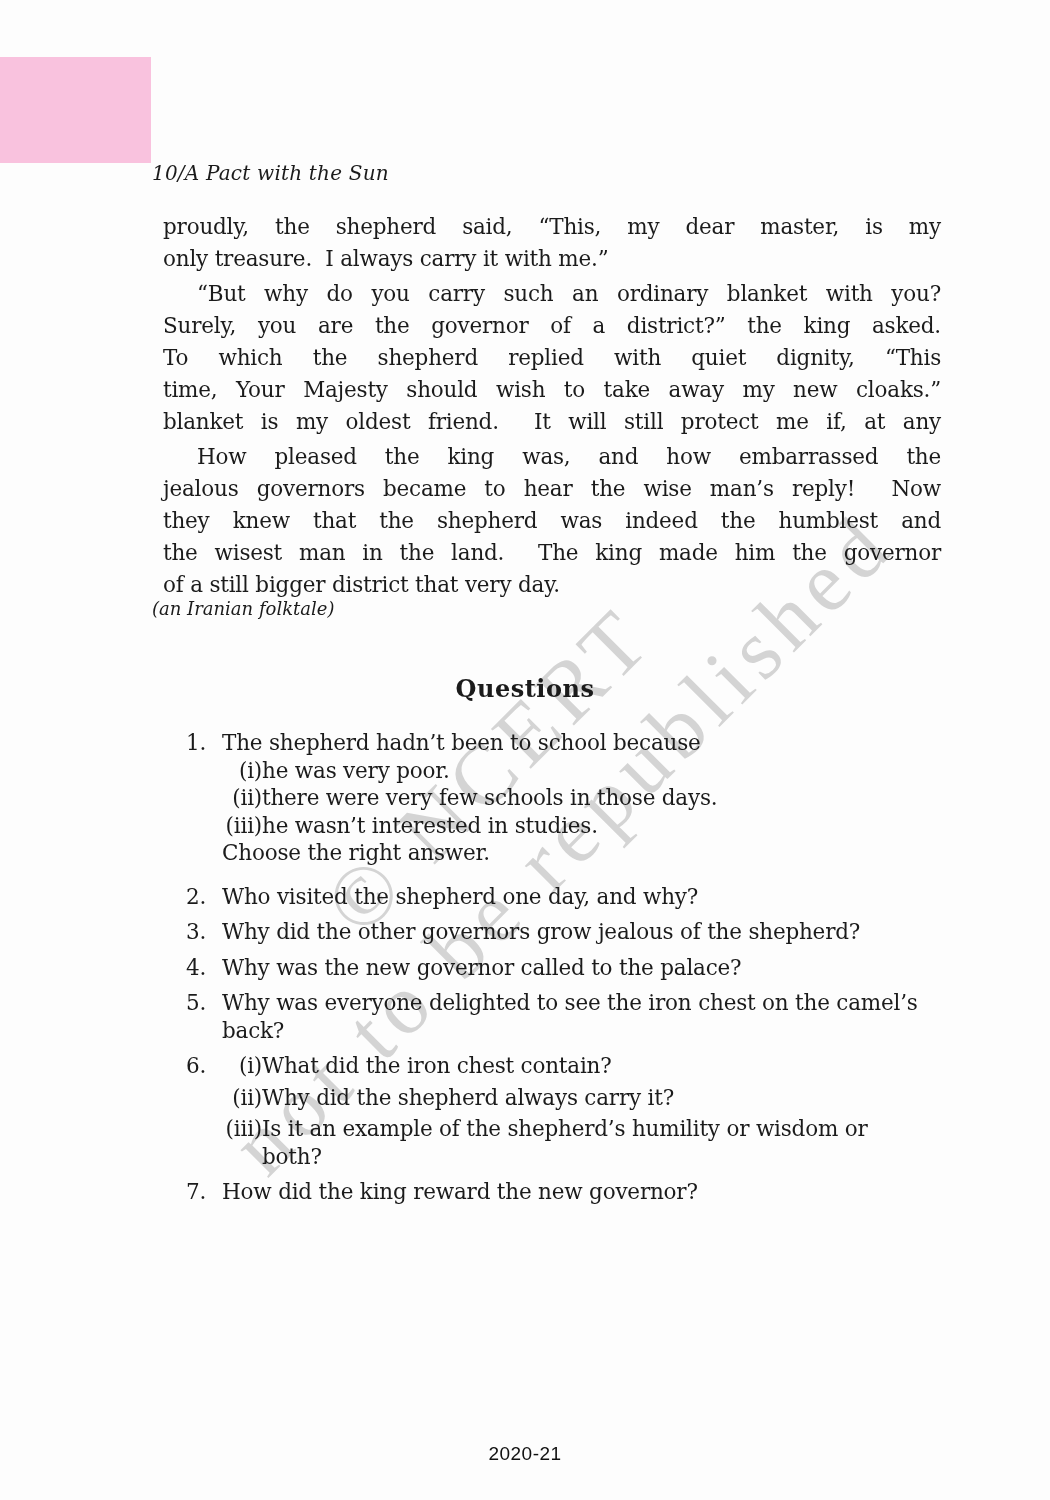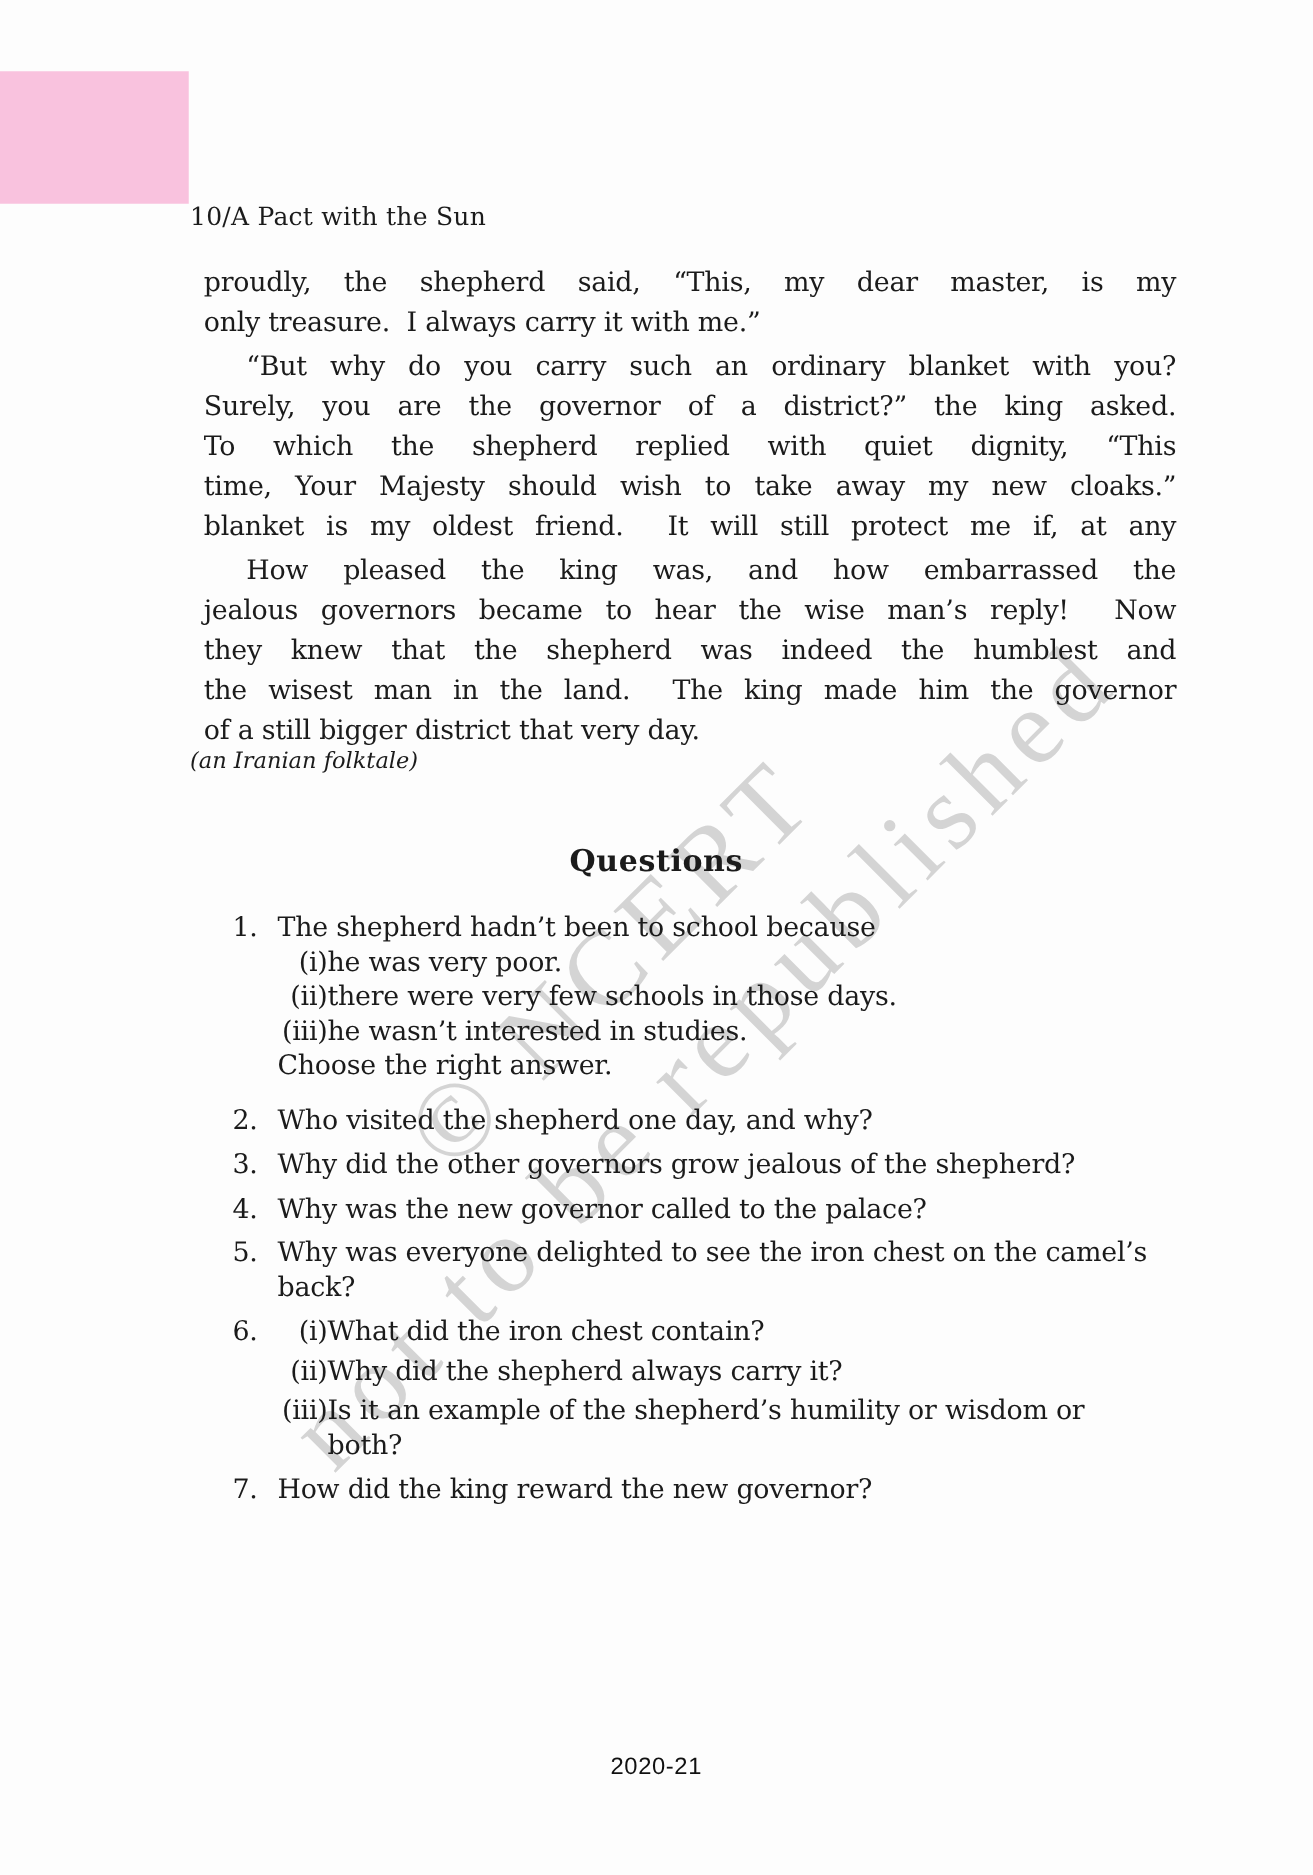--- a/index.html
+++ b/index.html
@@ -27,21 +27,21 @@
     color:rgba(70,70,70,0.22);
     white-space:nowrap;
     z-index:0;
     user-select:none;
   }
 
   .content { position:absolute; left:0; top:0; width:100%; height:100%; z-index:1; }
 
   .running-title {
     position:absolute; left:152px; top:161px;
-    font-size:20px; letter-spacing:0.2px;
+    font-style:italic; font-size:20px; letter-spacing:0.2px;
   }
 
   .story { position:absolute; left:163px; top:211px; width:778px;
            font-size:21.5px; line-height:32px; letter-spacing:-0.2px; }
   .story .para { margin:0; }
   .story .para + .para { margin-top:3px; }
   .jline { text-align:justify; text-align-last:justify; white-space:pre-wrap; }
   .jline.last { text-align-last:left; }
   .jline.indent { text-indent:34px; }
 
@@ -61,21 +61,21 @@
   .q-item:first-child { margin-top:0; }
   .q-item.gap-lg { margin-top:16px; }
   .row { display:flex; align-items:flex-start; }
   .qn { flex:0 0 36px; }
   .qr { flex:0 0 40px; text-align:right; }
   .qt { flex:1 1 auto; }
   .qr + .qt { margin-left:0; }
   .sub-gap { margin-top:4px; }
 
   .footer {
-    position:absolute; left:0; top:1403px; width:1050px;
+    position:absolute; left:0; top:1443px; width:1050px;
     text-align:center;
     font-family:"Liberation Sans", sans-serif;
     font-size:19px; letter-spacing:0.5px; color:#111;
   }
 </style>
 </head>
 <body>
 
 <div class="page">
 

